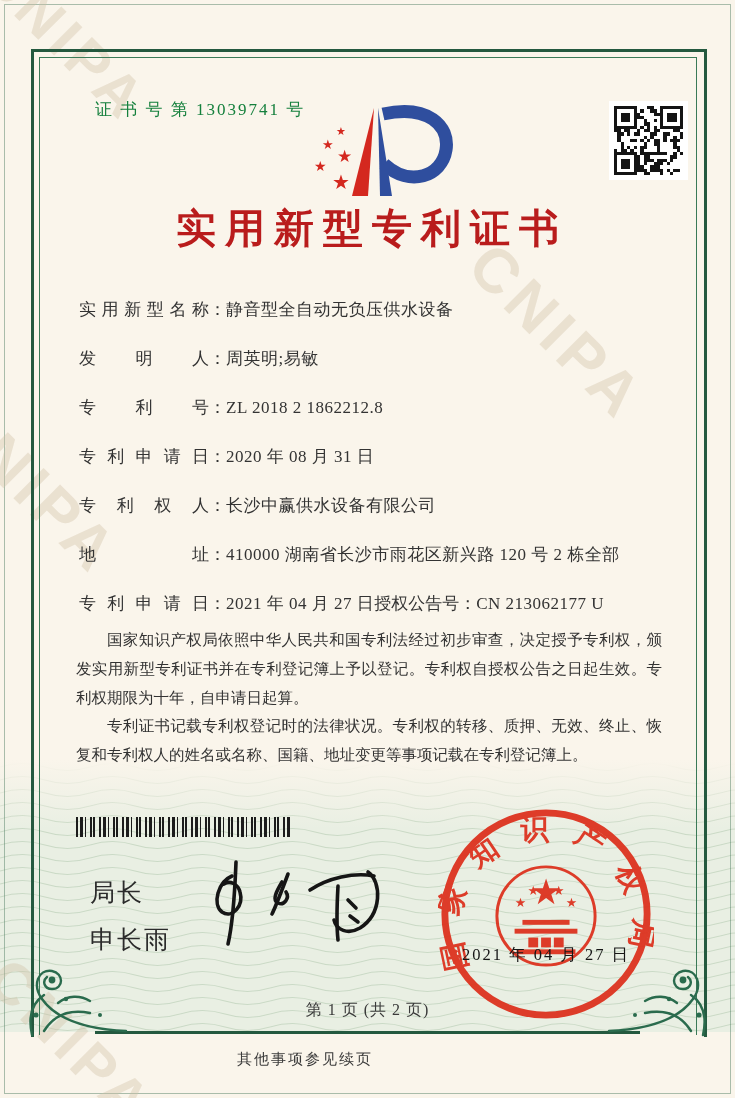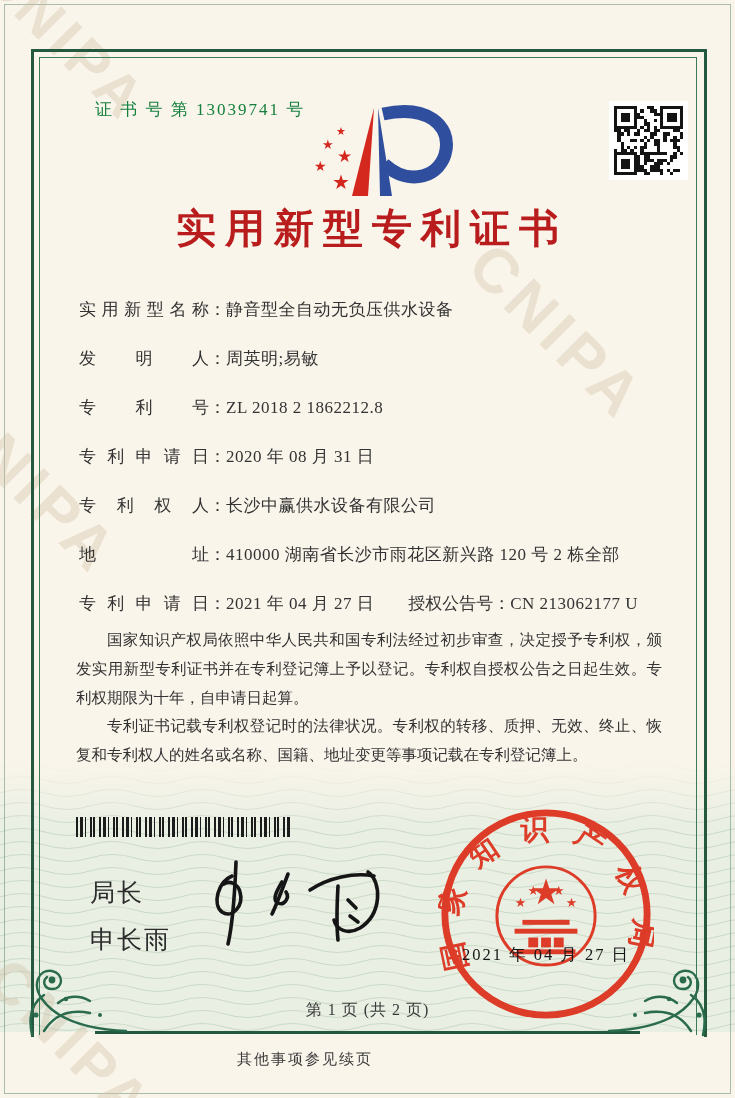--- a/index.html
+++ b/index.html
@@ -31,21 +31,21 @@
       display:grid;grid-template-columns:repeat(21,3.3px);grid-auto-rows:3.3px;}
   .qx{background:#141414;}
 
   .title{position:absolute;left:0;top:201px;width:735px;text-align:center;font-size:40px;
     font-weight:bold;color:#b91c1c;letter-spacing:9px;text-indent:9px;z-index:3;}
 
   .fields{position:absolute;left:79px;top:299px;width:600px;z-index:3;font-size:17px;color:#333;}
   .frow{margin-bottom:28px;line-height:21px;white-space:nowrap;}
   .flabel{display:inline-block;width:130px;text-align:justify;text-align-last:justify;vertical-align:top;}
   .fvalue{letter-spacing:.5px;}
-  .grant-extra{margin-left:34px;}
+  .grant-extra{}
 
   .body-text{position:absolute;left:76px;top:626px;width:586px;z-index:3;font-size:15.5px;
     color:#333;line-height:1.86;text-align:justify;}
   .body-text p{margin:0;text-indent:2em;}
 
   .barcode{position:absolute;left:76px;top:817px;width:215px;height:20px;z-index:3;
     background:repeating-linear-gradient(90deg,
       #1c1c1c 0 2px,transparent 2px 4px,#1c1c1c 4px 7px,transparent 7px 9px,
       #1c1c1c 9px 10px,transparent 10px 14px,#1c1c1c 14px 16px,transparent 16px 17px,
       #1c1c1c 17px 19px,transparent 19px 23px);}

